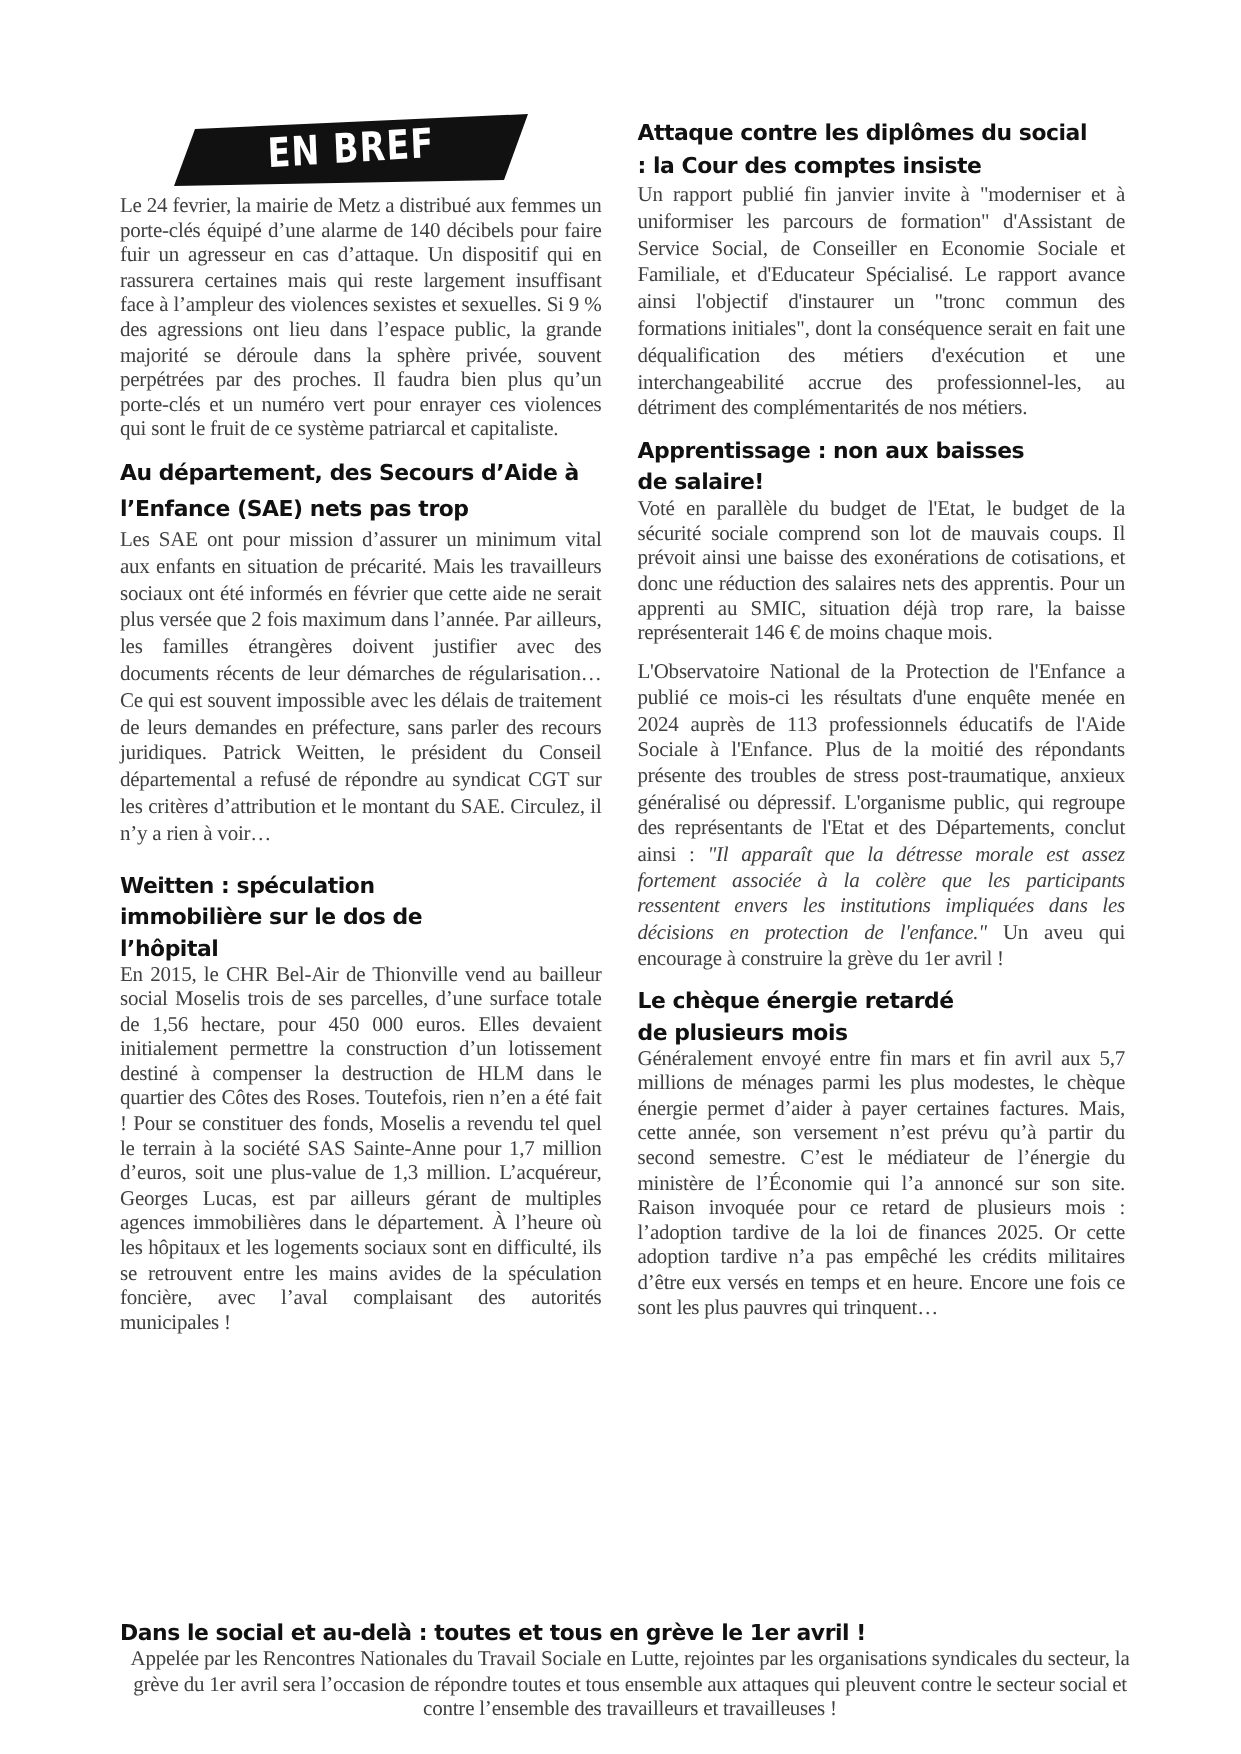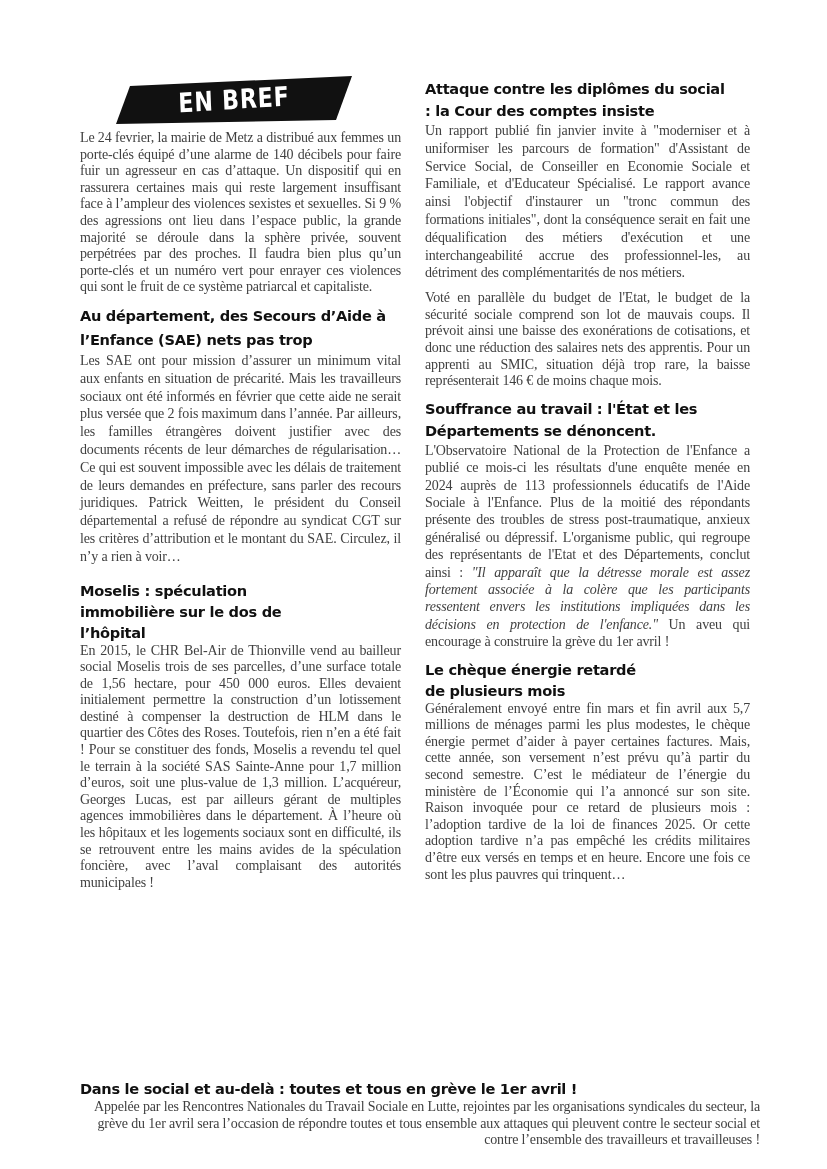--- a/index.html
+++ b/index.html
@@ -9,21 +9,21 @@
   .col-left { left: 80px; top: 76px; width: 321px; }
   .col-right { left: 425px; top: 78px; width: 325px; }
   .banner { position: relative; width: 321px; height: 50px; margin-bottom: 4px; }
   .banner svg { position: absolute; left: 36px; top: 0; }
   .banner-text { position: absolute; left: 36px; top: 4px; width: 236px; text-align: center; color: #fff; font-family: "DejaVu Sans", sans-serif; font-weight: bold; font-size: 27px; letter-spacing: 1px; transform: scaleX(0.82) rotate(-3deg); line-height: 40px; }
   .headline { font-family: "DejaVu Sans", sans-serif; font-weight: bold; font-size: 14.6px; line-height: 21px; color: #111; margin: 0; letter-spacing: -0.3px; }
   .body { font-family: Liberation Serif, serif; font-size: 14px; line-height: 16.6px; text-align: justify; margin: 0 0 8px 0; color: #404040; letter-spacing: -0.15px; }
   .body i { font-style: italic; }
   .article { margin-bottom: 6px; }
   .bottom { position: absolute; left: 80px; top: 1078px; width: 680px; }
-  .bottom .body { text-align: right; }
+  .bottom .body { text-align: center; }
 </style>
 </head>
 <body>
 
 <div class="page">
 
   <div class="col col-left">
     <div class="banner">
       <svg width="236" height="48" viewBox="0 0 236 48">
         <polygon points="14,10 236,0 220,44 0,48" fill="#111111"></polygon>
@@ -34,37 +34,37 @@
     <div class="article">
       <p class="body">Le 24 fevrier, la mairie de Metz a distribué aux femmes un porte-clés équipé d’une alarme de 140 décibels pour faire fuir un agresseur en cas d’attaque. Un dispositif qui en rassurera certaines mais qui reste largement insuffisant face à l’ampleur des violences sexistes et sexuelles. Si 9 % des agressions ont lieu dans l’espace public, la grande majorité se déroule dans la sphère privée, souvent perpétrées par des proches. Il faudra bien plus qu’un porte-clés et un numéro vert pour enrayer ces violences qui sont le fruit de ce système patriarcal et capitaliste.</p>
     </div>
 
     <div class="article">
       <h2 class="headline" style="line-height:24px;">Au département, des Secours d’Aide à l’Enfance (SAE) nets pas trop</h2>
       <p class="body" style="line-height:17.8px;margin-bottom:14px;">Les SAE ont pour mission d’assurer un minimum vital aux enfants en situation de précarité. Mais les travailleurs sociaux ont été informés en février que cette aide ne serait plus versée que 2 fois maximum dans l’année. Par ailleurs, les familles étrangères doivent justifier avec des documents récents de leur démarches de régularisation… Ce qui est souvent impossible avec les délais de traitement de leurs demandes en préfecture, sans parler des recours juridiques. Patrick Weitten, le président du Conseil départemental a refusé de répondre au syndicat CGT sur les critères d’attribution et le montant du SAE. Circulez, il n’y a rien à voir…</p>
     </div>
 
     <div class="article">
-      <h2 class="headline" style="width:260px;">Moselis : spéculation immobilière sur le dos de l’hôpital</h2>
+      <h2 class="headline" style="width:260px;">Weitten : spéculation immobilière sur le dos de l’hôpital</h2>
       <p class="body">En 2015, le CHR Bel-Air de Thionville vend au bailleur social Moselis trois de ses parcelles, d’une surface totale de 1,56 hectare, pour 450 000 euros. Elles devaient initialement permettre la construction d’un lotissement destiné à compenser la destruction de HLM dans le quartier des Côtes des Roses. Toutefois, rien n’en a été fait ! Pour se constituer des fonds, Moselis a revendu tel quel le terrain à la société SAS Sainte-Anne pour 1,7 million d’euros, soit une plus-value de 1,3 million. L’acquéreur, Georges Lucas, est par ailleurs gérant de multiples agences immobilières dans le département. À l’heure où les hôpitaux et les logements sociaux sont en difficulté, ils se retrouvent entre les mains avides de la spéculation foncière, avec l’aval complaisant des autorités municipales !</p>
     </div>
   </div>
 
   <div class="col col-right">
     <div class="article">
       <h2 class="headline" style="line-height:22px;width:300px;">Attaque contre les diplômes du social : la Cour des comptes insiste</h2>
       <p class="body" style="line-height:17.8px;">Un rapport publié fin janvier invite à "moderniser et à uniformiser les parcours de formation" d'Assistant de Service Social, de Conseiller en Economie Sociale et Familiale, et d'Educateur Spécialisé. Le rapport avance ainsi l'objectif d'instaurer un "tronc commun des formations initiales", dont la conséquence serait en fait une déqualification des métiers d'exécution et une interchangeabilité accrue des professionnel-les, au détriment des complémentarités de nos métiers.</p>
     </div>
 
     <div class="article">
+      <h2 class="headline" style="width:280px;">Apprentissage : non aux baisses de salaire!</h2>
       <p class="body">Voté en parallèle du budget de l'Etat, le budget de la sécurité sociale comprend son lot de mauvais coups. Il prévoit ainsi une baisse des exonérations de cotisations, et donc une réduction des salaires nets des apprentis. Pour un apprenti au SMIC, situation déjà trop rare, la baisse représenterait 146 € de moins chaque mois.</p>
     </div>
 
     <div class="article">
-      <h2 class="headline" style="line-height:22px;">Souffrance au travail : l'État et les Départements se dénoncent.</h2>
       <p class="body" style="line-height:17.4px;">
         <span>L'Observatoire National de la Protection de l'Enfance a publié ce mois-ci les résultats d'une enquête menée en 2024 auprès de 113 professionnels éducatifs de l'Aide Sociale à l'Enfance. Plus de la moitié des répondants présente des troubles de stress post-traumatique, anxieux généralisé ou dépressif. L'organisme public, qui regroupe des représentants de l'Etat et des Départements, conclut ainsi : </span><i>"Il apparaît que la détresse morale est assez fortement associée à la colère que les participants ressentent envers les institutions impliquées dans les décisions en protection de l'enfance."</i><span> Un aveu qui encourage à construire la grève du 1er avril !</span>
       </p>
     </div>
 
     <div class="article">
       <h2 class="headline" style="width:220px;">Le chèque énergie retardé de plusieurs mois</h2>
       <p class="body">Généralement envoyé entre fin mars et fin avril aux 5,7 millions de ménages parmi les plus modestes, le chèque énergie permet d’aider à payer certaines factures. Mais, cette année, son versement n’est prévu qu’à partir du second semestre. C’est le médiateur de l’énergie du ministère de l’Économie qui l’a annoncé sur son site. Raison invoquée pour ce retard de plusieurs mois : l’adoption tardive de la loi de finances 2025. Or cette adoption tardive n’a pas empêché les crédits militaires d’être eux versés en temps et en heure. Encore une fois ce sont les plus pauvres qui trinquent…</p>
     </div>
   </div>

